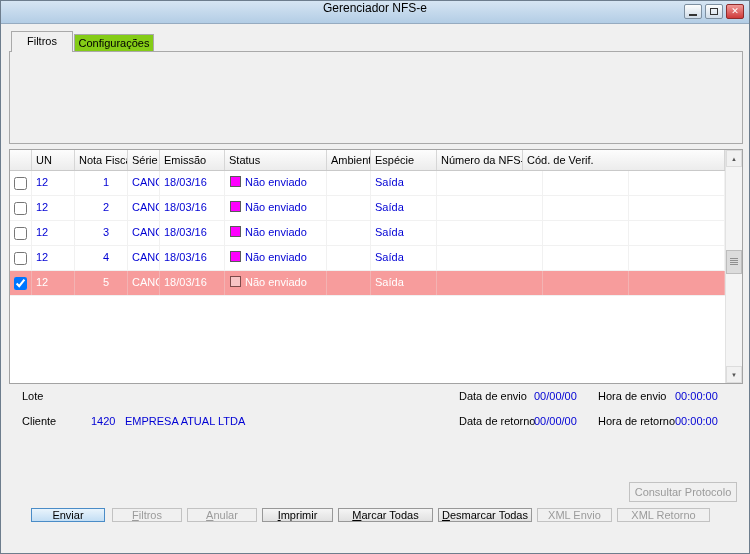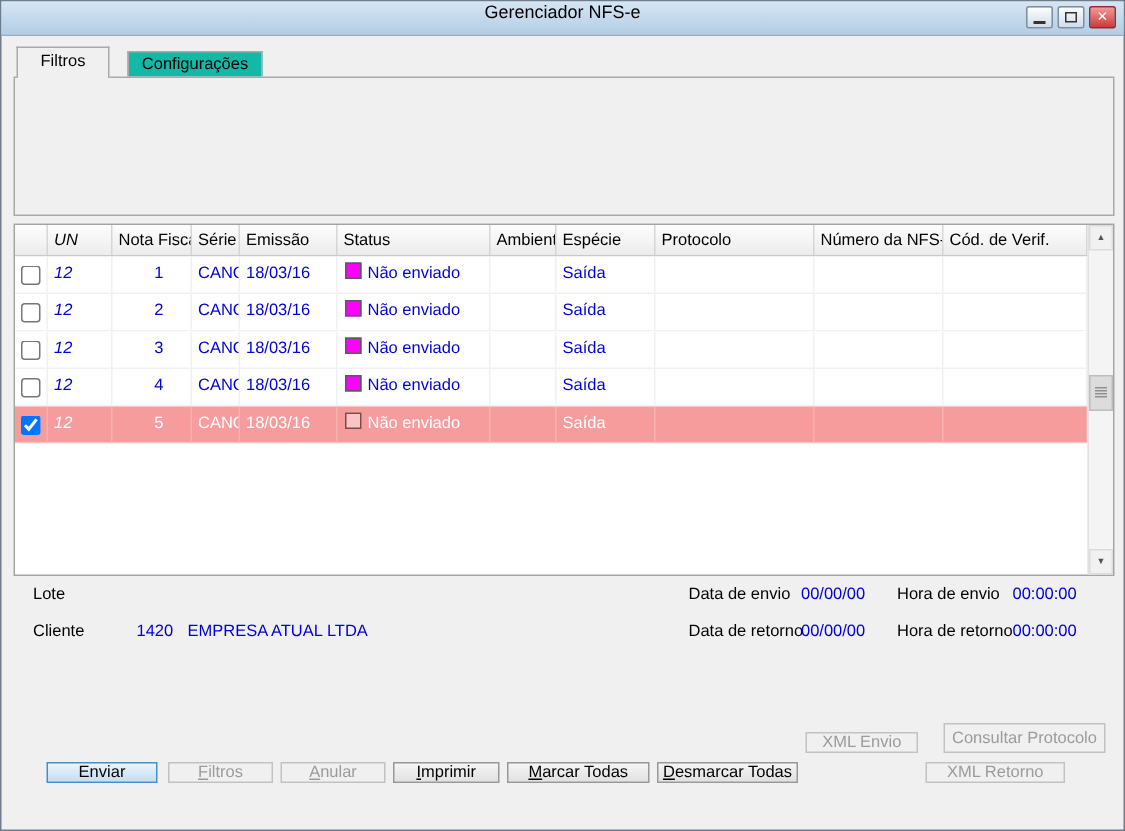--- a/index.html
+++ b/index.html
@@ -19,22 +19,22 @@
     display:flex; align-items:center; justify-content:center; font-size:8px; line-height:1;
     background:linear-gradient(#fdfdfd,#cfdce8); color:#222; cursor:default; }
   .wbtn .bar { width:8px; height:2px; background:#333; margin-top:6px; }
   .wbtn .box { width:8px; height:7px; border:1px solid #333; box-sizing:border-box; }
   .wbtn.close { background:linear-gradient(#f09a98,#cf3a3a); border-color:#8f2b2b; color:#fff; font-size:9px; }
 
   
   .tab { position:absolute; box-sizing:border-box; text-align:center; cursor:default; }
   .tab.active { top:30px; left:10px; width:62px; height:21px; line-height:19px;
     background:#f0f0f0; border:1px solid #a9a9a9; border-bottom:none; z-index:2; }
-  .tab.inactive { top:33px; left:84px; width:90px; height:18px; line-height:16px;
-    background:#14b8a6; border:1px solid #a9a9a9; border-bottom:none; z-index:1; }
+  .tab.inactive { top:33px; left:73px; width:80px; height:18px; line-height:16px;
+    background:#84cc16; border:1px solid #a9a9a9; border-bottom:none; z-index:1; }
 
   
   .filter-panel { position:absolute; left:8px; top:50px; width:734px; height:93px;
     border:1px solid #a9a9a9; background:#f0f0f0; box-sizing:border-box; z-index:1; }
   .lbl { position:absolute; white-space:nowrap; line-height:12px; }
   .blue { color:#0000d4; }
   .tb { position:absolute; height:19px; border:1px solid #94a3b3; background:#fff;
     font-family:inherit; font-size:11px; color:#0000d4; padding:0 3px; box-sizing:border-box; }
   .tb.yellow { background:#fffed6; }
   .tb.num { text-align:right; }
@@ -60,21 +60,21 @@
   .grid-inner { position:absolute; left:0; top:0; right:17px; bottom:0; }
   .grid-header { display:flex; height:20px; background:linear-gradient(#fdfdfd,#ececec);
     border-bottom:1px solid #c9c9c9; }
   .hcell { box-sizing:border-box; padding:4px 0 0 4px; border-right:1px solid #d6d6d6;
     overflow:hidden; white-space:nowrap; color:#000; }
   .grid-row { display:flex; height:24px; border-bottom:1px solid #f1f1f1; background:#fff; }
   .cell { box-sizing:border-box; height:24px; line-height:23px; padding-left:4px;
     border-right:1px solid #f1f1f1; overflow:hidden; white-space:nowrap; color:#0000d4; }
   .cell.num { text-align:right; padding-right:18px; }
   .w-check { width:22px; flex:none; display:flex; align-items:center; justify-content:center; padding:0; }
-  .w-un { width:43px; flex:none;font-style:italic; }
+  .w-un { width:43px; flex:none; }
   .w-nf { width:53px; flex:none; }
   .w-serie { width:32px; flex:none; }
   .w-em { width:65px; flex:none; }
   .w-status { width:102px; flex:none; }
   .w-amb { width:44px; flex:none; }
   .w-esp { width:66px; flex:none; }
   .w-prot { width:106px; flex:none; }
   .w-num { width:86px; flex:none; }
   .w-cod { flex:1; }
   .grid-row input[type=checkbox] { width:13px; height:13px; margin:0; }
@@ -162,21 +162,20 @@
     <div class="grid-inner">
       <div class="grid-header">
         <div class="hcell w-check"></div>
         <div class="hcell w-un">UN</div>
         <div class="hcell w-nf">Nota Fiscal</div>
         <div class="hcell w-serie">Série</div>
         <div class="hcell w-em">Emissão</div>
         <div class="hcell w-status">Status</div>
         <div class="hcell w-amb">Ambiente</div>
         <div class="hcell w-esp">Espécie</div>
-        <div class="hcell w-prot">Protocolo</div>
         <div class="hcell w-num">Número da NFS-e</div>
         <div class="hcell w-cod">Cód. de Verif.</div>
       </div>
 
       <div class="grid-row">
         <div class="cell w-check">
             <input type="checkbox" style="">
           </div>
         <div class="cell w-un">12</div>
         <div class="cell w-nf num">1</div>
@@ -280,16 +279,16 @@
   <span class="lbl blue" style="left:674px;top:414px;">00:00:00</span>
 
   <button class="btn disabled" style="left:628px;top:481px;width:108px;height:20px;">Consultar Protocolo</button>
 
   <button class="btn primary" style="left:30px;top:507px;width:74px;">Enviar</button>
   <button class="btn disabled" style="left:111px;top:507px;width:70px;"><span class="ak">Filtros</span></button>
   <button class="btn disabled" style="left:186px;top:507px;width:70px;"><span class="ak">Anular</span></button>
   <button class="btn" style="left:261px;top:507px;width:71px;"><span class="ak">Imprimir</span></button>
   <button class="btn" style="left:337px;top:507px;width:95px;"><span class="ak">Marcar Todas</span></button>
   <button class="btn" style="left:437px;top:507px;width:94px;"><span class="ak">Desmarcar Todas</span></button>
-  <button class="btn disabled" style="left:536px;top:487px;width:75px;">XML Envio</button>
+  <button class="btn disabled" style="left:536px;top:507px;width:75px;">XML Envio</button>
   <button class="btn disabled" style="left:616px;top:507px;width:93px;">XML Retorno</button>
 
 </div>
 
 </body></html>

